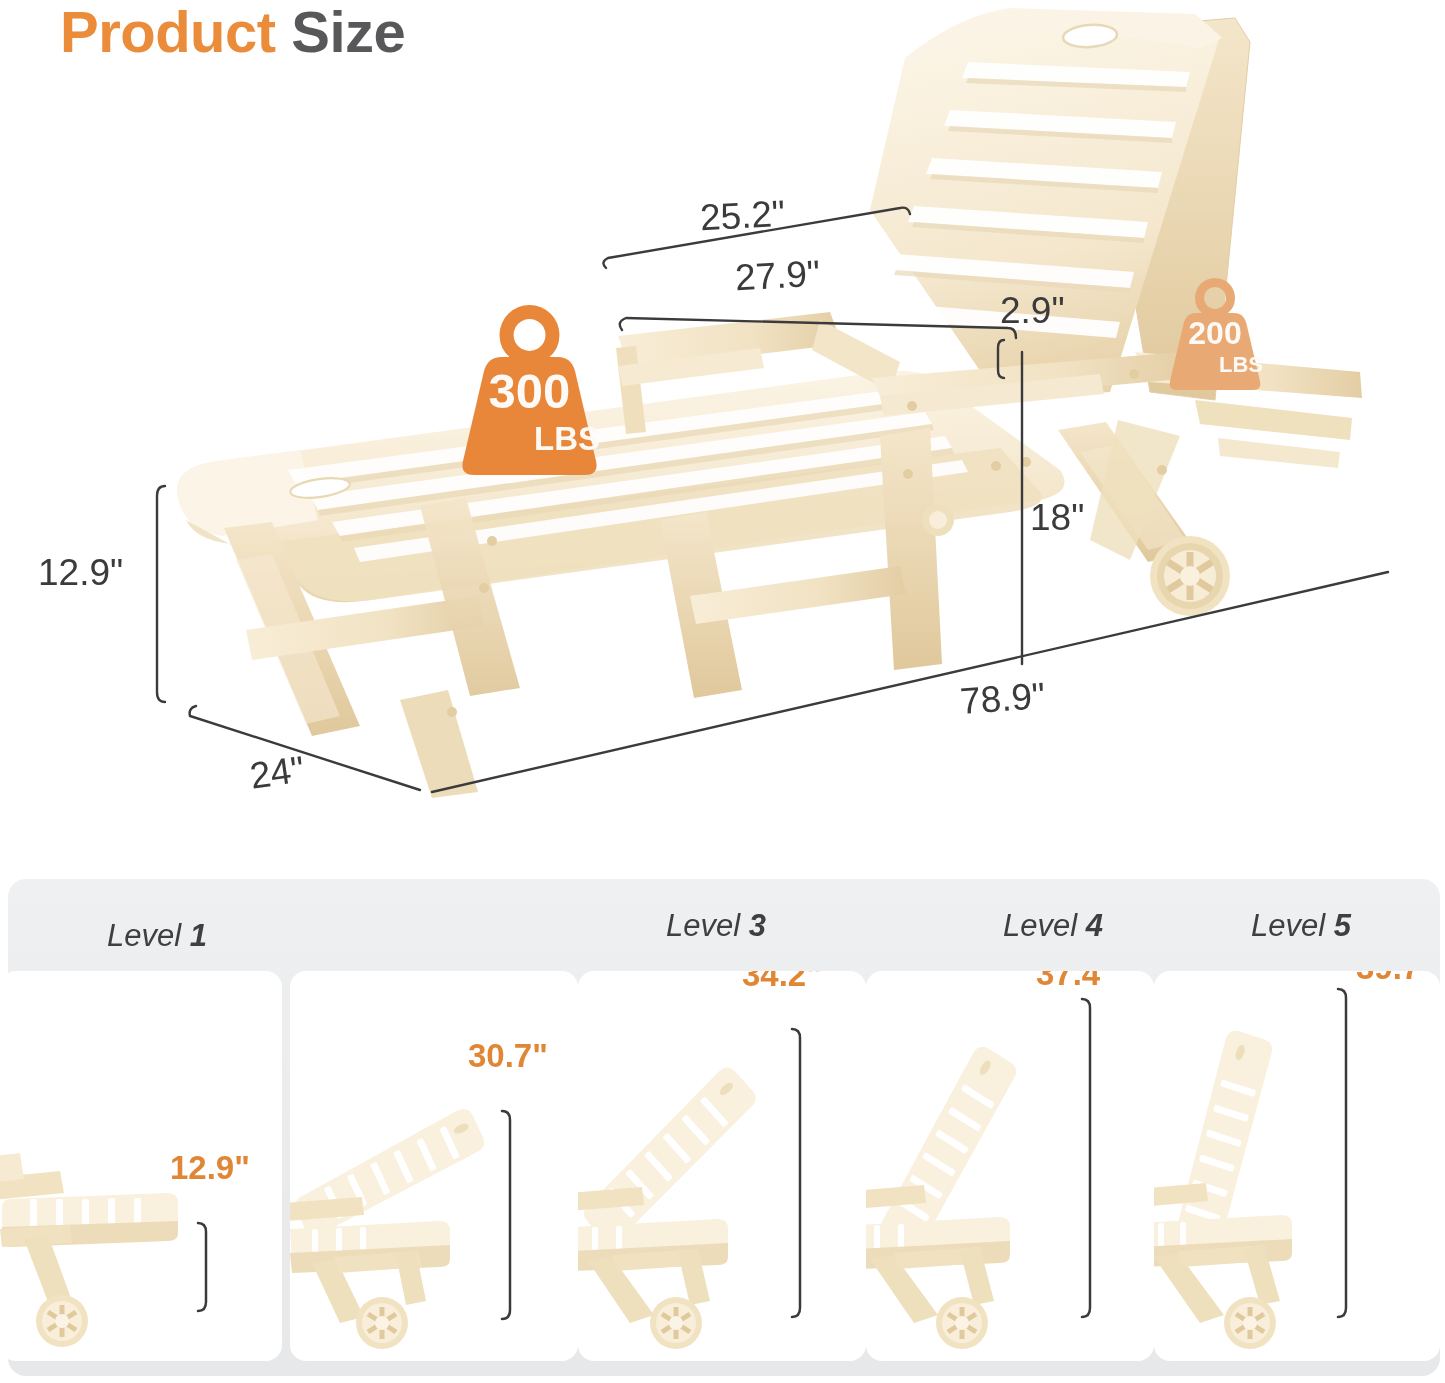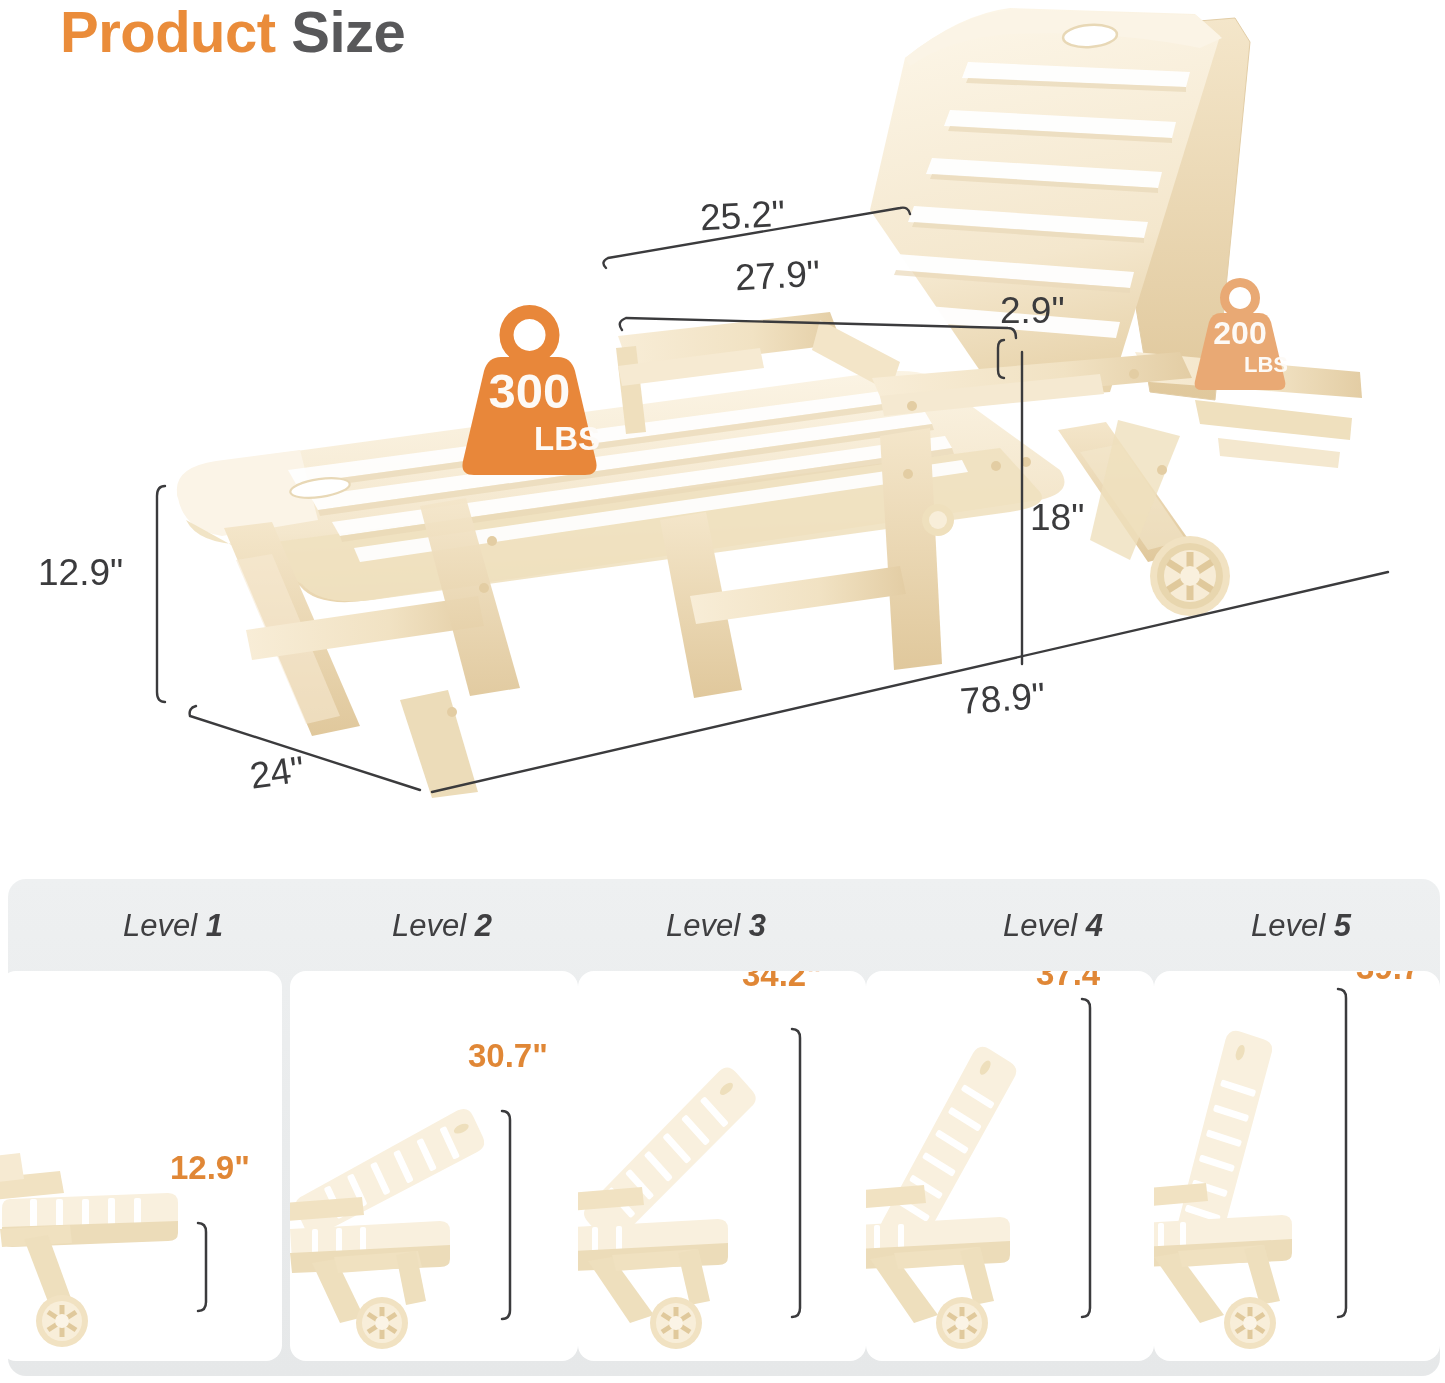--- a/index.html
+++ b/index.html
@@ -42,21 +42,21 @@
     position:absolute;width:100%;text-align:center;color:#fdfaf6;
     font-weight:bold;line-height:1;
   }
   .badge .blbs{
     position:absolute;width:100%;text-align:right;color:#fdfaf6;
     font-weight:bold;line-height:1;
   }
   .badge-300{left:459px;top:301px;width:141px;height:178px;text-decoration:underline;}
   .badge-300 .bnum{top:66px;font-size:49px;}
   .badge-300 .blbs{top:121px;font-size:33px;}
-  .badge-200{left:1192px;top:275px;width:96px;height:118px;}
+  .badge-200{left:1167px;top:275px;width:96px;height:118px;}
   .badge-200 .bnum{top:42px;font-size:32px;}
   .badge-200 .blbs{top:79px;font-size:22px;}
 
   
   .levels{
     position:absolute;left:8px;top:879px;width:1432px;height:497px;
     background:linear-gradient(180deg,#eef0f1 0%,#e9ebec 55%,#e6e8e9 100%);
     border-radius:18px;
   }
   .level-head{
@@ -278,27 +278,23 @@
                  M48 12 a11 11 0 1 0 0.1 0 z" fill="#e9a974"></path>
         <path d="M29 38 L67 38 Q76 38 79 47 L93 106 Q95 115 86 115 L10 115 Q1 115 3 106 L17 47 Q20 38 29 38 Z" fill="#e9a974"></path>
       </svg>
       <div class="bnum">200</div>
       <div class="blbs">LBS</div>
     </div>
   </div>
 
   <div class="levels">
 
-    <div class="level-head" style="left:24px;width:282px;">
+    <div class="level-head" style="left:8px;width:282px;margin-top:10px;">
       <span class="lw">Level</span>
       <span class="ln">1</span>
-    </div>
-    <div class="level-head" style="left:290px;width:288px;">
-      <span class="lw">Level</span>
-      <span class="ln">2</span>
     </div>
     <div class="level-head" style="left:564px;width:288px;text-align:center;">
       <span class="lw">Level</span>
       <span class="ln">3</span>
     </div>
     <div class="level-head" style="left:901px;width:288px;">
       <span class="lw">Level</span>
       <span class="ln">4</span>
     </div>
     <div class="level-head" style="left:1154px;width:278px;">

